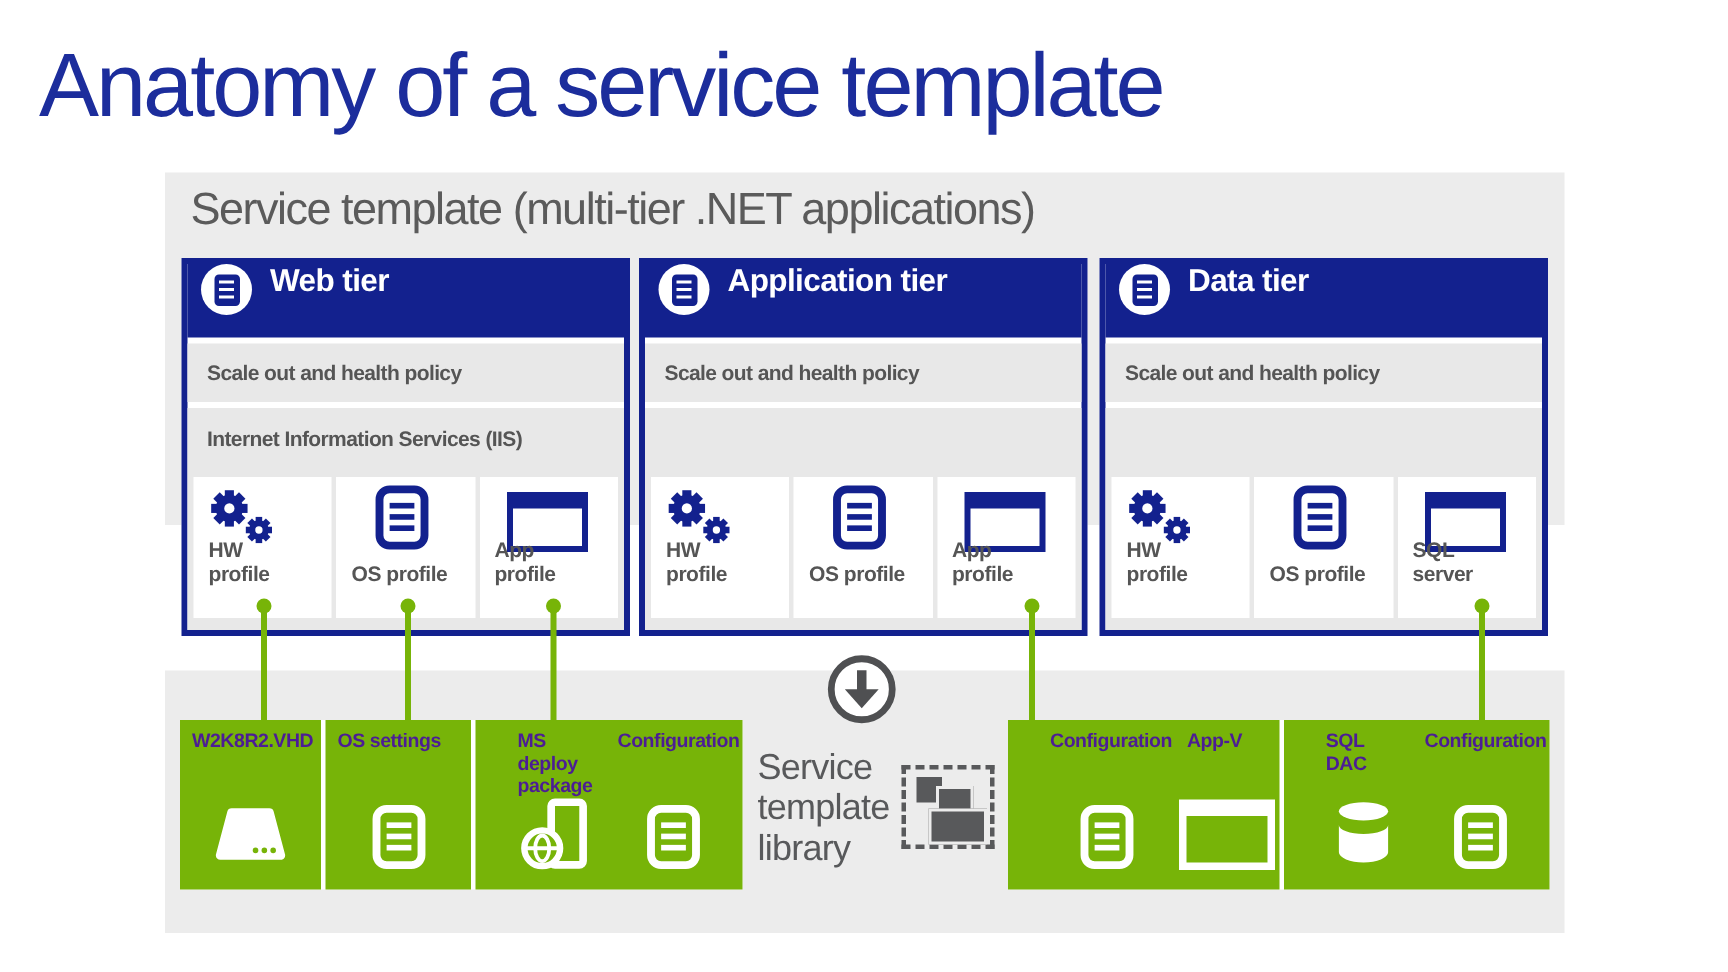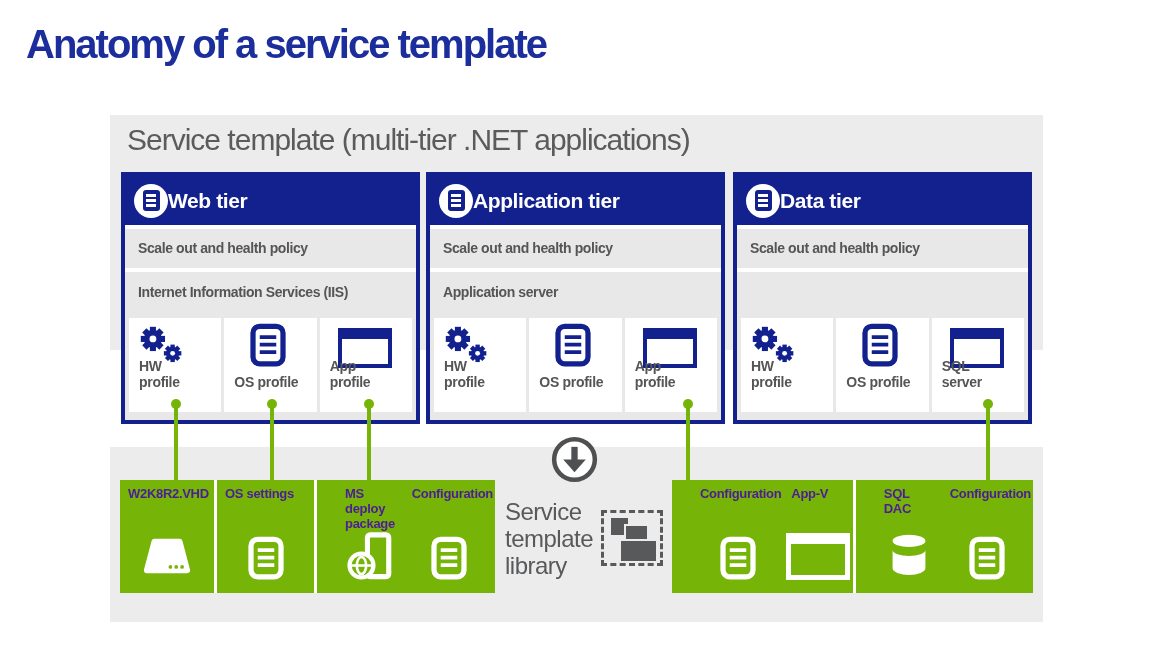--- a/index.html
+++ b/index.html
@@ -6,39 +6,39 @@
   body{
     width:1152px;height:648px;position:relative;overflow:hidden;
     background:#ffffff;
     font-family:"Liberation Sans", sans-serif;
     -webkit-font-smoothing:antialiased;
   }
 
   
   .page-title{
     position:absolute;left:26px;top:22px;
-    font-size:40px;font-weight:bold;letter-spacing:-2px;
+    font-size:60px;font-weight:normal;letter-spacing:-2px;
     color:#1c2d9c;white-space:nowrap;
   }
 
   
   .panel1{position:absolute;left:110px;top:115px;width:933px;height:235px;background:#ececec;}
   .panel-header{
     position:absolute;left:17px;top:8px;
     font-size:30px;letter-spacing:-1px;color:#5b5b5b;white-space:nowrap;
   }
 
   
   .tier{
     position:absolute;top:57px;width:299px;height:252px;
     border:4px solid #13218e;background:#ffffff;box-sizing:border-box;
   }
   .tier-header{
-    height:49px;background:#13218e;display:flex;align-items:center;
-    padding-left:9px;gap:0;
+    height:49px;background:#13218e;display:flex;
+    padding-left:9px;gap:12px;
   }
   .badge{
     width:34px;height:34px;border-radius:50%;background:#ffffff;
     display:flex;align-items:center;justify-content:center;flex:0 0 auto;
   }
   .minidoc{
     width:17px;height:21px;background:#13218e;border-radius:3px;
     display:flex;flex-direction:column;justify-content:center;align-items:center;gap:2.5px;
   }
   .minidoc i{display:block;width:10px;height:2.5px;background:#ffffff;}
@@ -218,21 +218,20 @@
             <span class="minidoc">
               <i></i>
               <i></i>
               <i></i>
             </span>
           </span>
         <span class="tier-title">Application tier</span>
       </div>
       <div class="row-policy">Scale out and health policy</div>
       <div class="section">
-        <div class="section-label">Application server</div>
         <div class="cards">
           <div class="card">
             <svg class="ic ic-gears">
                 <use href="#sym-gears" xlink:href="#sym-gears"></use>
               </svg>
             <div class="card-label">HW profile</div>
           </div>
           <div class="card">
             <svg class="ic ic-doc">
                 <use href="#sym-doclist" xlink:href="#sym-doclist"></use>

